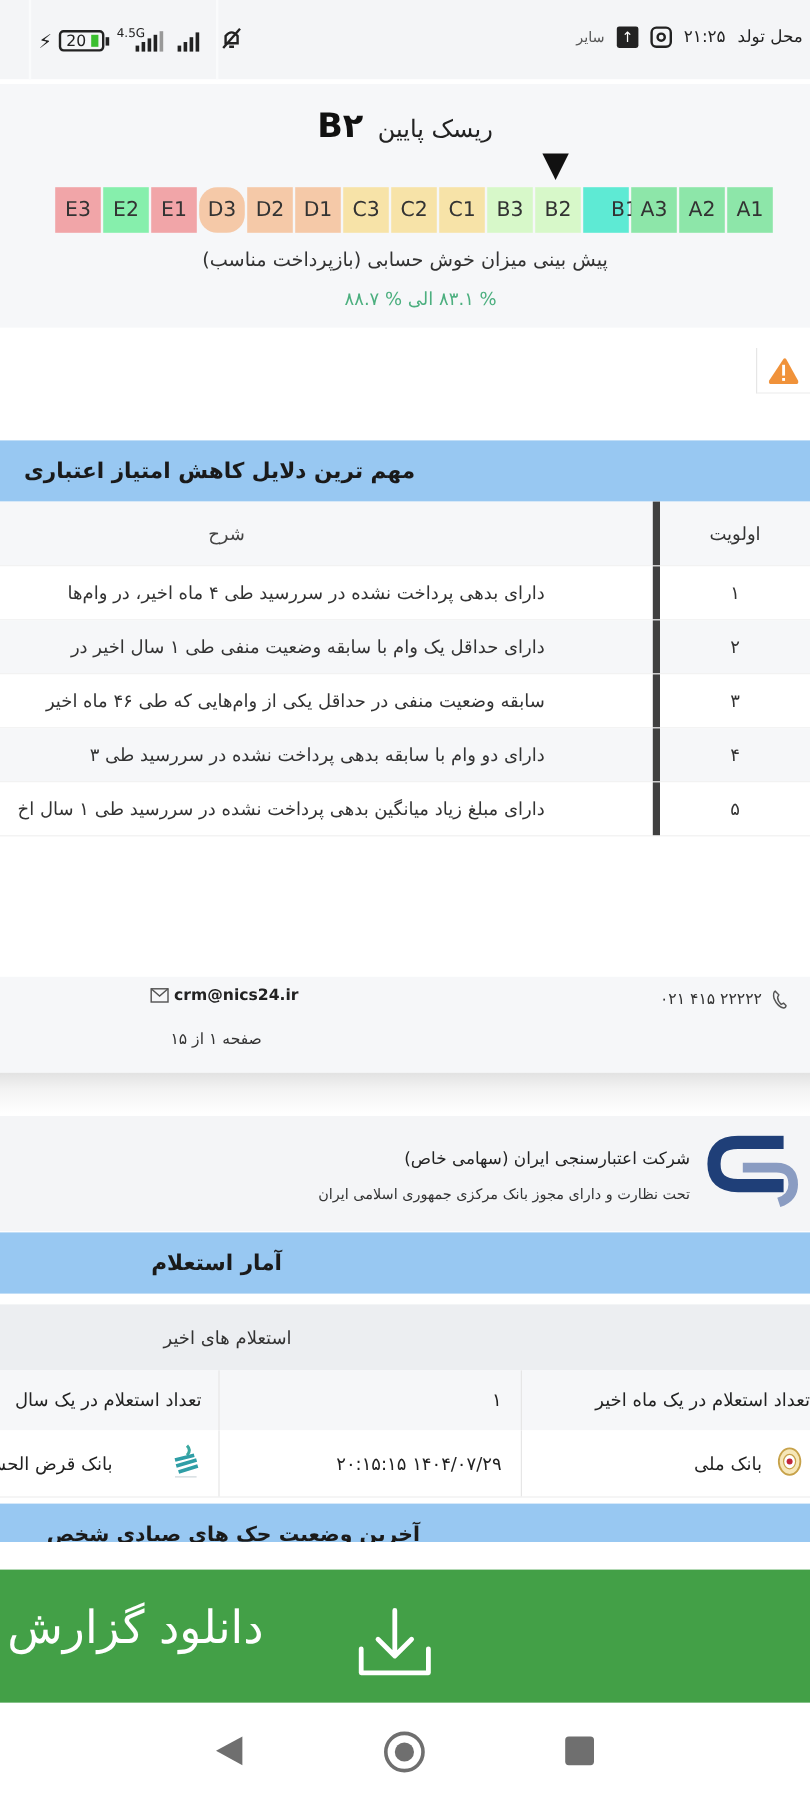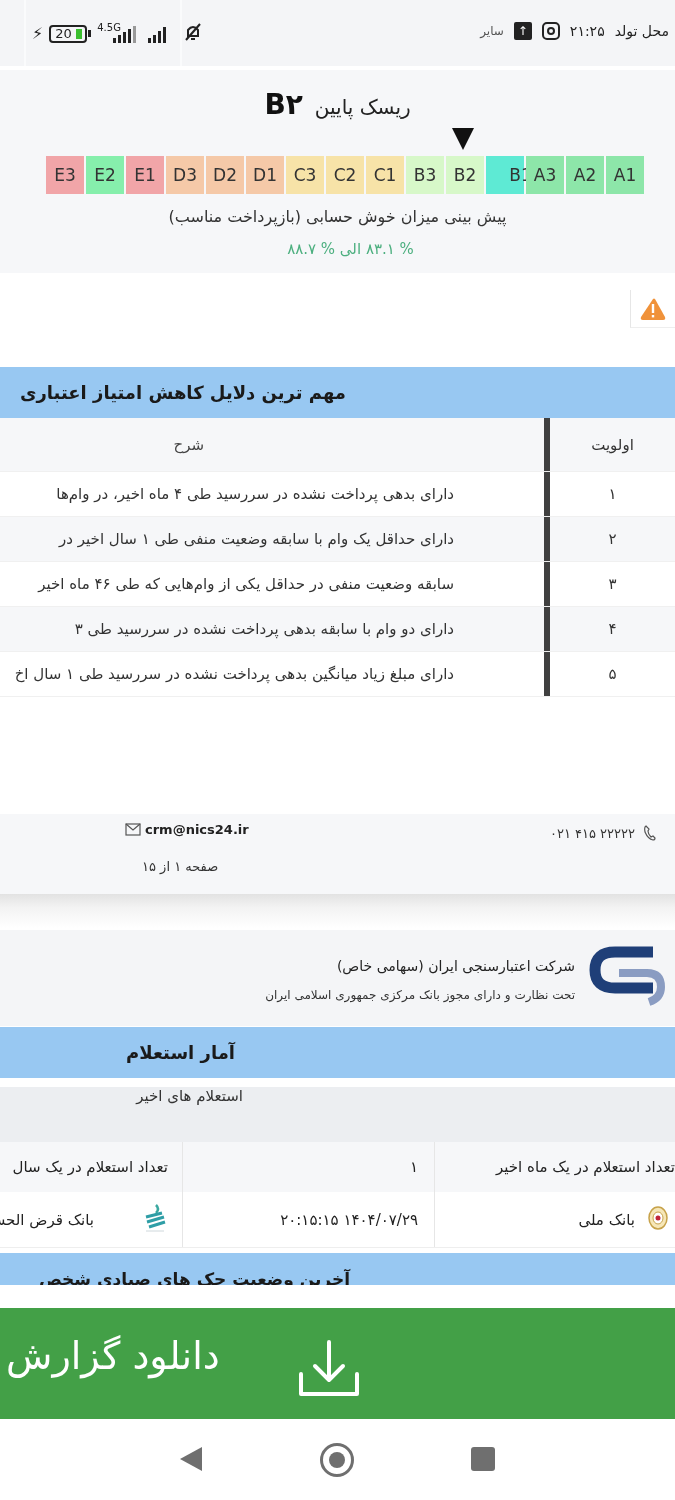--- a/index.html
+++ b/index.html
@@ -57,21 +57,21 @@
   .pf-page { position: absolute; left: 142px; top: 45px; font-size: 13px; color: #333; direction: rtl; }
   .page-gap { position: absolute; left: 0; top: 894px; width: 675px; height: 34px; background: linear-gradient(#e2e2e2, #f3f3f3 40%, #ffffff); }
 
   
   .company { position: absolute; left: 0; top: 930px; width: 675px; height: 96px; background: #f4f5f7; }
   .company .name { position: absolute; right: 100px; top: 28px; font-size: 14px; color: #222; direction: rtl; }
   .company .sub { position: absolute; right: 100px; top: 58px; font-size: 12px; color: #333; direction: rtl; }
   .company .logo { position: absolute; right: 8px; top: 16px; }
 
   
-  .inq-sub { position: absolute; left: 0; top: 1087px; width: 675px; height: 55px; background: #eceef1; direction: rtl; font-size: 15px; color: #333; display: flex; padding-right: 432px; }
+  .inq-sub { position: absolute; left: 0; top: 1087px; width: 675px; height: 55px; background: #eceef1; direction: rtl; font-size: 15px; color: #333; display: flex; align-items: center; padding-right: 432px; }
   .inq-row { position: absolute; left: 0; width: 675px; display: flex; direction: rtl; }
   .inq-row .cell { display: flex; align-items: center; font-size: 15px; color: #222; border-left: 1px solid #e6e6e6; white-space: nowrap; overflow: hidden; }
   .bank-icon { display: inline-block; margin-left: 12px; }
 
   
   .cheque-header { position: absolute; left: 0; top: 1253px; width: 675px; height: 32px; background: #98c8f2; overflow: hidden; }
   .cheque-header span { position: absolute; right: 325px; top: 16px; font-size: 17px; font-weight: bold; color: #1a1a1a; direction: rtl; }
 
   
   .download { position: absolute; left: 0; top: 1308px; width: 675px; height: 111px; background: #43a047; display: flex; align-items: center; direction: rtl; justify-content: flex-end; }
@@ -134,21 +134,21 @@
 <div class="rating-sec">
   <div class="risk-title">
     <span class="label">ریسک پایین</span>
     <span class="grade">B۲</span>
   </div>
   <div class="pointer"></div>
   <div class="grade-bar" id="grade-bar">
       <div class="grade-cell" style="background: rgb(241, 165, 168);">E3</div>
       <div class="grade-cell" style="background: #86efac;">E2</div>
       <div class="grade-cell" style="background: rgb(241, 165, 168);">E1</div>
-      <div class="grade-cell" style="background: rgb(245, 201, 168);">D3</div>
+      <div class="grade-cell" style="background: rgb(245, 201, 168); border-radius: 15px;">D3</div>
       <div class="grade-cell" style="background: rgb(245, 201, 168);">D2</div>
       <div class="grade-cell" style="background: rgb(245, 201, 168);">D1</div>
       <div class="grade-cell" style="background: rgb(247, 227, 168);">C3</div>
       <div class="grade-cell" style="background: rgb(247, 227, 168);">C2</div>
       <div class="grade-cell" style="background: rgb(247, 227, 168);">C1</div>
       <div class="grade-cell" style="background: rgb(215, 248, 201);">B3</div>
       <div class="grade-cell" style="background: rgb(215, 248, 201);">B2</div>
       <div class="grade-cell" style="background: #5eead4; padding-left: 31px;">B1</div>
       <div class="grade-cell" style="background: rgb(141, 230, 169);">A3</div>
       <div class="grade-cell" style="background: rgb(141, 230, 169);">A2</div>

